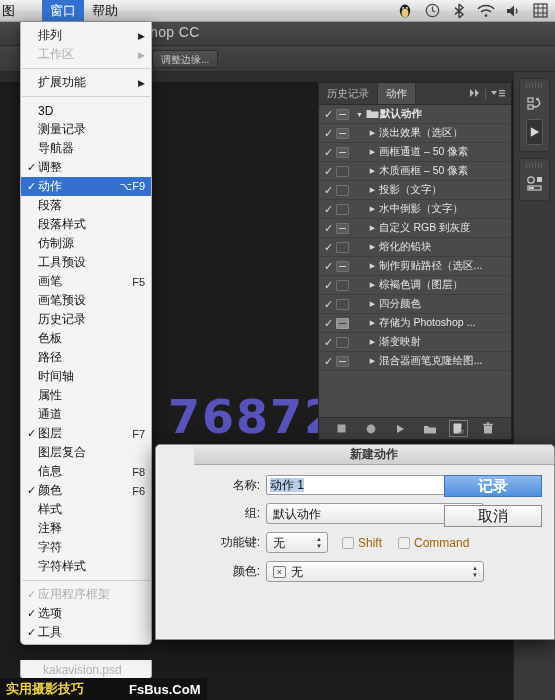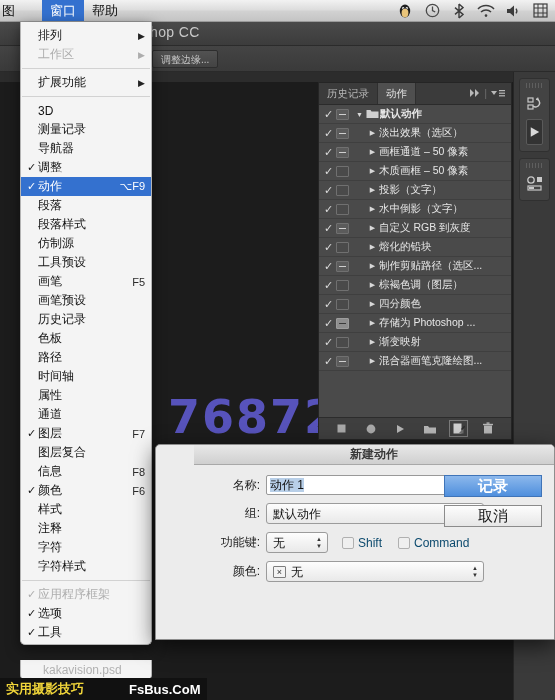--- a/index.html
+++ b/index.html
@@ -185,21 +185,21 @@
   .sb-color{ width:218px; display:flex; align-items:center; }
   .nochip{
     display:inline-flex; align-items:center; justify-content:center;
     width:13px; height:12px; border:1px solid #7d7d7d; background:#f3f3f3;
     font-size:9px; color:#333; margin-right:5px; border-radius:1px;
   }
   .cbx{
     width:12px; height:12px; border:1px solid #b0b0b0; background:#efefef;
     border-radius:2px; margin-right:4px;
   }
-  .cbl{ font-size:12px; color:#0c4a6e; margin-right:16px; display:flex; align-items:center;}
+  .cbl{ font-size:12px; color:#a16207; margin-right:16px; display:flex; align-items:center;}
   .btn{
     position:absolute; right:12px; width:98px; height:22px; border-radius:0;
     font-size:15px; display:flex; align-items:center; justify-content:center;
     border:1px solid #8b8b8b; background:linear-gradient(to bottom,#fdfdfd,#e6e6e6);
     color:#141414;
   }
   .btn.primary{
     background:linear-gradient(to bottom,#8cb8ec,#4f8fdd);
     border-color:#3f74b8; color:#fff; font-weight:bold;
   }

